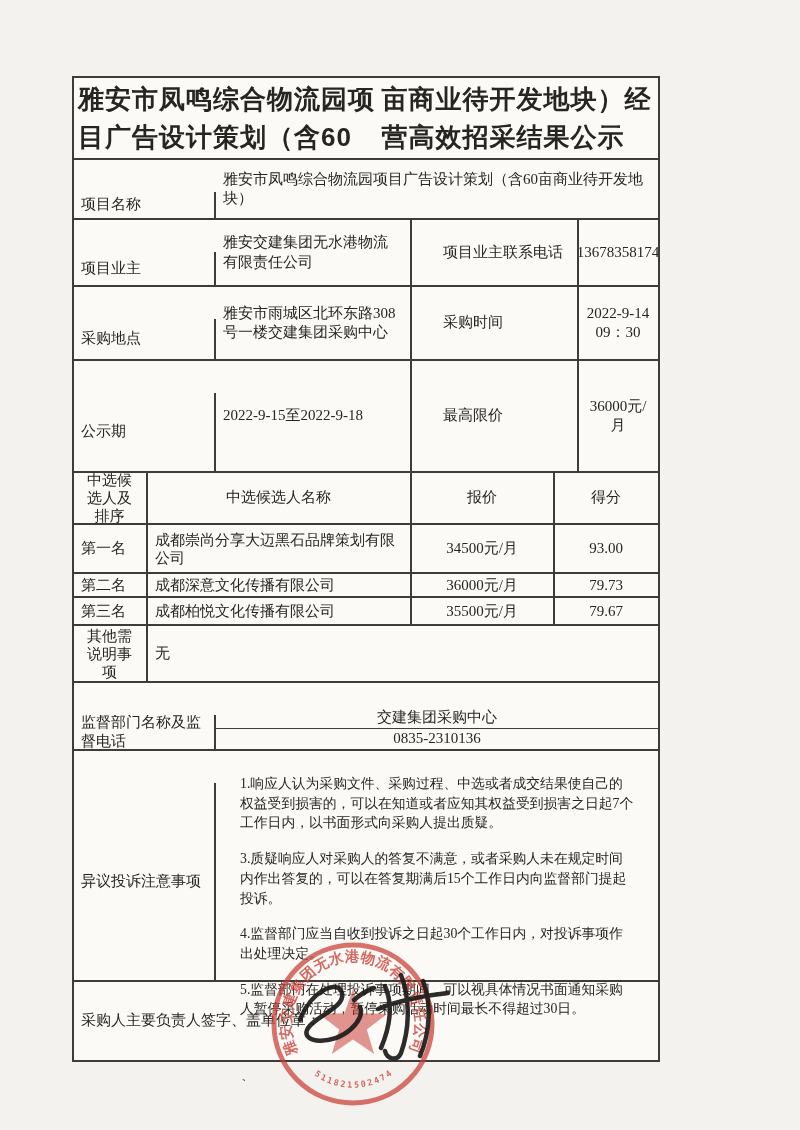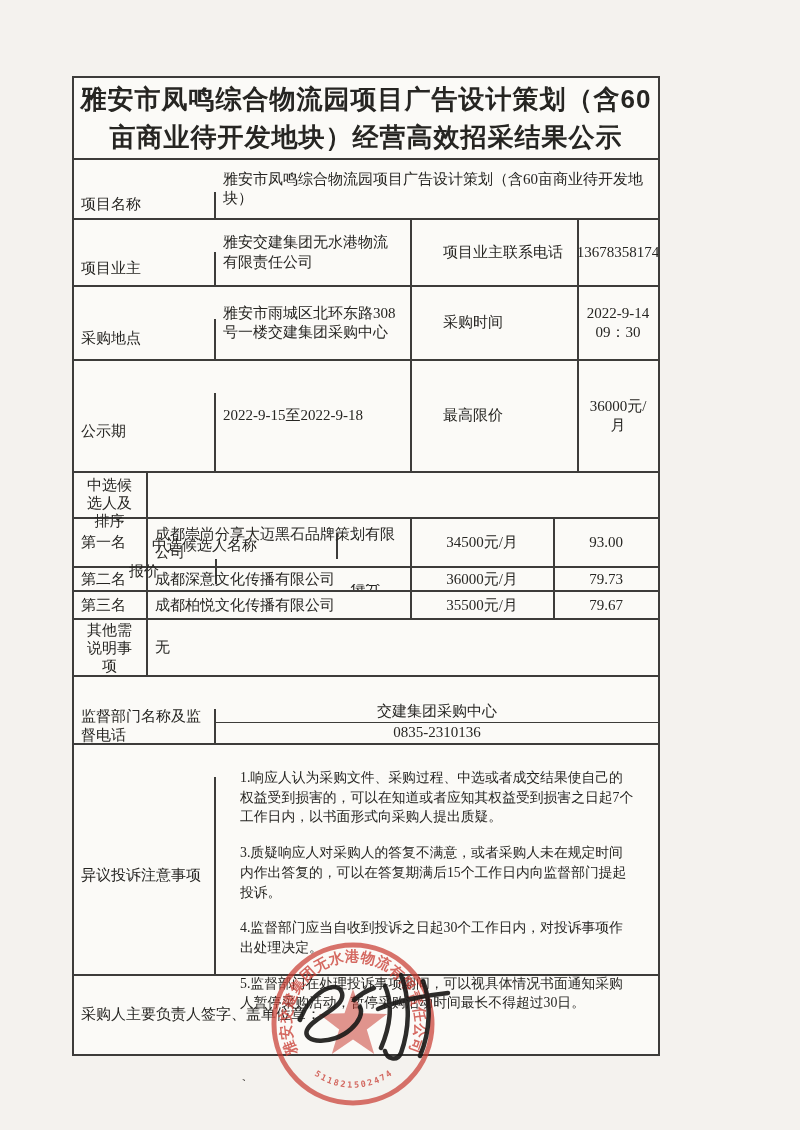--- a/index.html
+++ b/index.html
@@ -39,25 +39,25 @@
   .wA1{width:142px;flex:none;margin-top:32px;}
   .wA2{width:196px;flex:none;}
   .wA3{width:143px;flex:none;margin-left:24px;}
   .wB1{width:74px;flex:none;}
   .wB2{width:264px;flex:none;}
   .wB3{width:143px;flex:none;}
   .center{justify-content:center;text-align:center;}
 
   .h-title{min-height:80px;}
   .h60{height:60px;} .h67{height:67px;} .h74{height:74px;} .h112{height:112px;}
-  .h56{height:46px;flex-direction:column;} .h49{height:49px;} .h24{height:24px;} .h28{height:28px;}
+  .h56{height:52px;} .h49{height:49px;} .h24{height:24px;} .h28{height:28px;}
   .h57{height:57px;} .h68{height:68px;} .h231{height:231px;} .h78{height:78px;}
 
   .title-cell{
-    flex:1;display:flex;flex-direction:column;justify-content:center;align-items:center;
+    flex:1;display:flex;flex-direction:row;justify-content:center;align-items:center;
     font-family:"Liberation Sans","DejaVu Sans",sans-serif;
     font-weight:900;font-size:26px;line-height:38px;letter-spacing:1px;
     padding:2px 4px;box-sizing:border-box;
   }
   .subcol{flex:1;display:flex;flex-direction:column;box-sizing:border-box;}
   .subrow{flex:1;display:flex;align-items:center;justify-content:center;
     font-size:15px;box-sizing:border-box;}
   .subrow.first{border-bottom:1.5px solid var(--line);margin-top:24px;}
 
   .objection-content{

